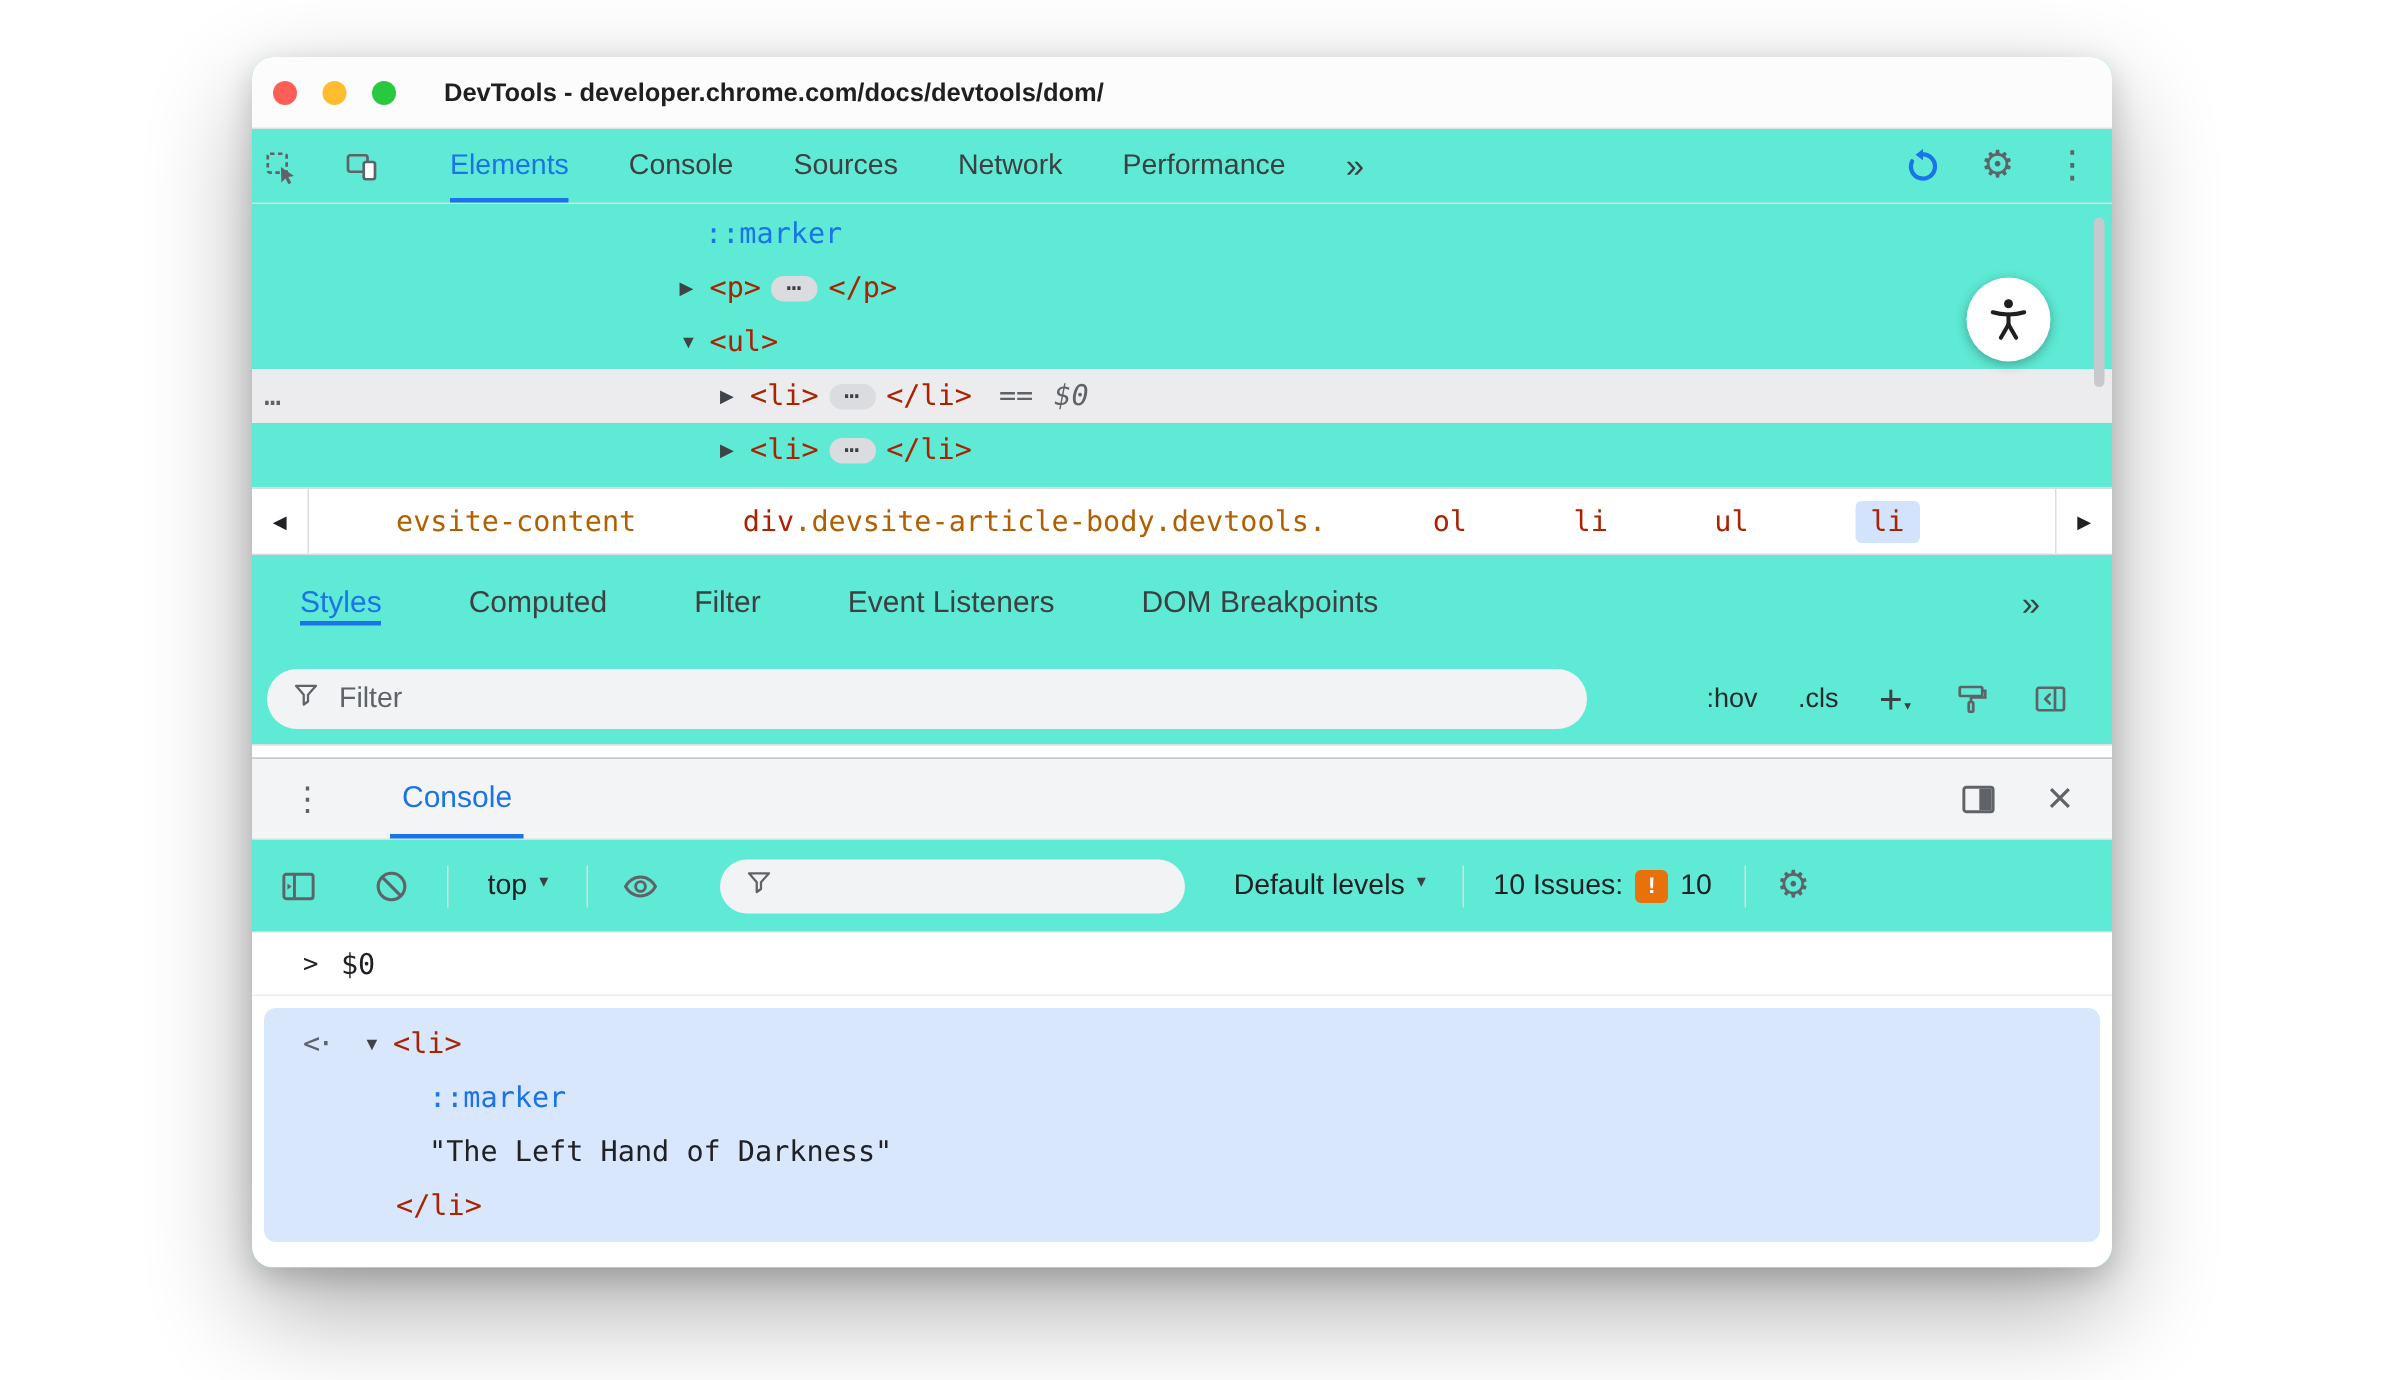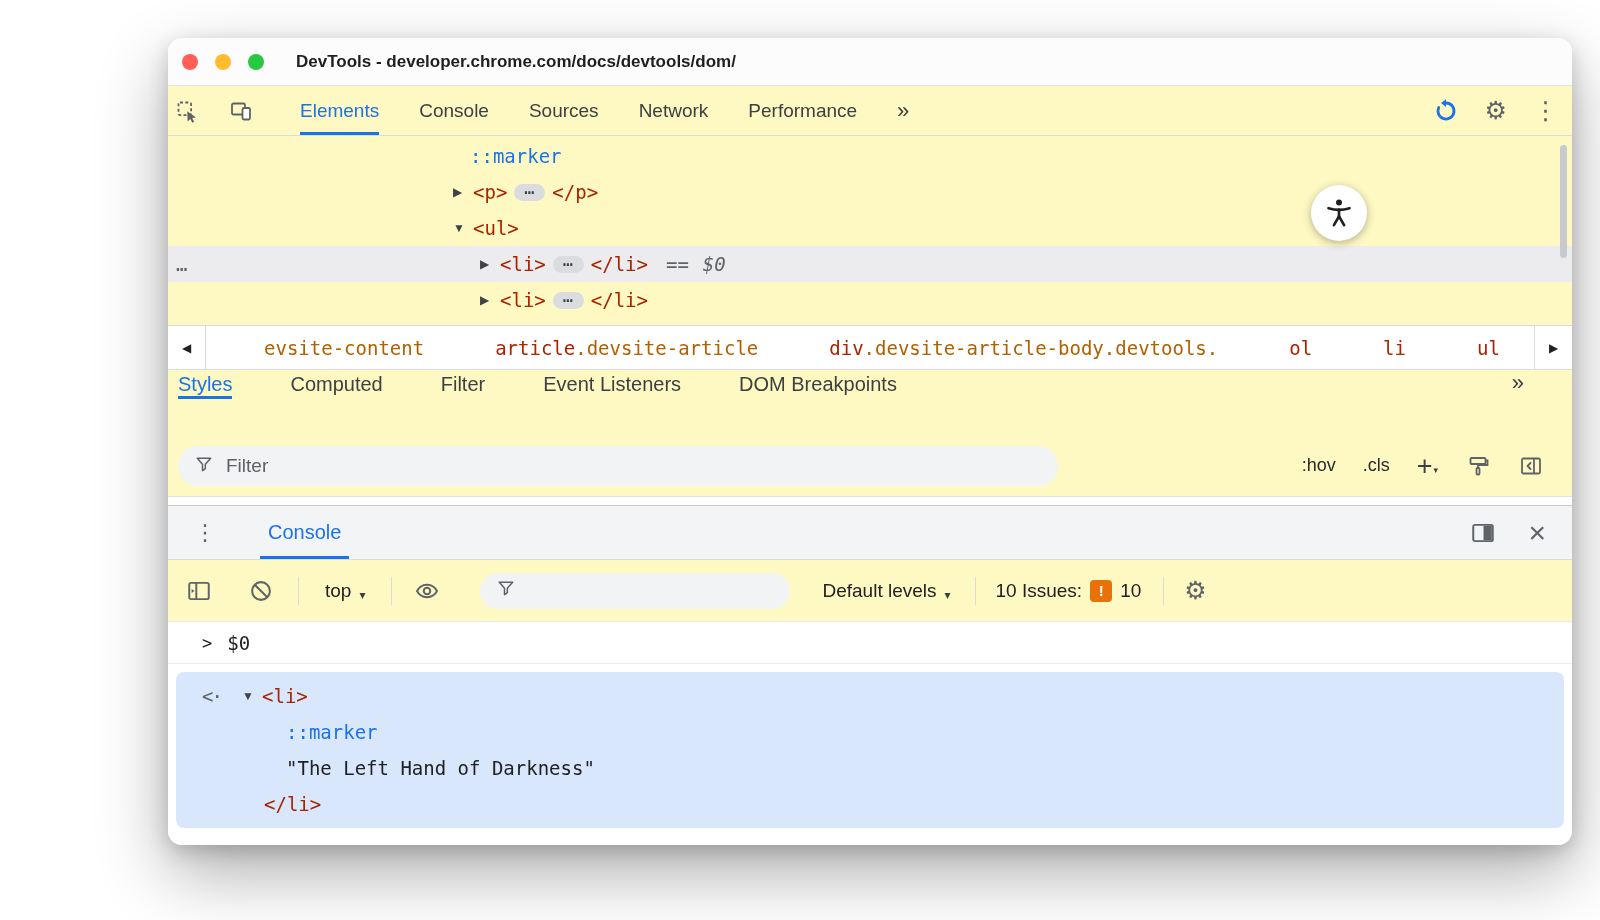--- a/index.html
+++ b/index.html
@@ -1,20 +1,20 @@
 <!DOCTYPE html>
 <html><head>
 <meta charset="utf-8">
 <style>
   * { box-sizing: border-box; margin: 0; padding: 0; }
   html,body { width:1600px; height:920px; background:#fff; font-family:"Liberation Sans",sans-serif; }
 
   .window{
-    position:absolute; left:168px; top:38px; width:1404px; height:807px;
-    background:#fef9c3; border-radius:14px; overflow:hidden;
+    position:absolute; left:168px; top:38px; width:1240px; height:807px;
+    background:#5eead4; border-radius:14px; overflow:hidden;
     box-shadow:0 28px 70px rgba(0,0,0,.32), 0 6px 20px rgba(0,0,0,.18);
   }
 
   
   .titlebar{ height:48px; display:flex; align-items:center; background:#fcfcfc; border-bottom:1px solid #e2e2e2; padding-left:14px;}
   .lights{ display:flex; gap:17px; align-items:center;}
   .light{ width:16px; height:16px; border-radius:50%; display:inline-block;}
   .light.red{ background:#ff5f57;} .light.yellow{ background:#febc2e;} .light.green{ background:#28c840;}
   .win-title{ margin-left:32px; font-size:17px; font-weight:700; color:#1f1f1f; }
 
@@ -53,21 +53,21 @@
   .crumb-nav{ width:38px; display:flex; align-items:center; justify-content:center; font-size:12px; color:#202124;
               background:#fff; border:none; cursor:pointer; flex:0 0 38px;}
   .crumb-nav.left{ border-right:1px solid #dadce0;}
   .crumb-nav.right{ border-left:1px solid #dadce0; margin-left:auto;}
   .crumbs{ display:flex; align-items:center; gap:27px; padding-left:14px; white-space:nowrap; overflow:hidden;}
   .crumb{ cursor:pointer; padding:3px 0;margin-left:44px;}
   .crumb.selected{ background:#d3e3fd; border-radius:4px; padding:3px 10px;}
   .ctag{ color:#aa2200;} .ccls{ color:#b06000;}
 
   
-  .sidebar-tabs{ height:65px; display:flex; align-items:flex-start; padding:0 0 0 10px; gap:58px; font-size:20px; color:#3c4043;}
+  .sidebar-tabs{ height:65px; display:flex; align-items:center; padding:0 0 0 32px; gap:58px; font-size:20px; color:#3c4043;}
   .stab{ display:flex; align-items:center; cursor:pointer; padding-top:3px; border-bottom:3px solid transparent;}
   .stab.active{ color:#1a73e8; border-bottom-color:#1a73e8;}
   .sidebar-tabs .overflow-glyph{ margin-left:auto; padding-right:48px;}
 
   
   .styles-toolbar{ height:62px; display:flex; align-items:center; border-bottom:1px solid #e0e0e0; padding:0 16px 0 10px;}
   .pill-input{ height:40px; border-radius:20px; background:#f1f3f4; display:flex; align-items:center; gap:12px; padding:16px 16px;}
   .pill-input input{ border:none; outline:none; background:transparent; font-size:19px; color:#202124; width:100%;}
   .pill-input input::placeholder{ color:#5f6368;}
   .styles-filter{ flex:0 0 880px;}
@@ -85,21 +85,21 @@
   .console-tab{ display:flex; align-items:center; margin-left:44px; padding:3px 8px 0; color:#1a73e8; font-size:20px;
                 border-bottom:3px solid #1a73e8; cursor:pointer;}
   .drawer-right{ margin-left:auto; display:flex; align-items:center; gap:32px; padding-right:26px;}
   .close-glyph{ font-size:30px; color:#5f6368; cursor:pointer; line-height:1;}
 
   
   .console-toolbar{ height:62px; display:flex; align-items:center; border-bottom:1px solid #ececec; padding:0 14px 0 18px;
                     font-size:19px; color:#202124;}
   .vdiv{ width:1px; height:28px; background:#dadce0; flex:0 0 1px;}
   .ct-icon{ width:26px; height:26px; display:flex; align-items:center; justify-content:center; cursor:pointer;}
-  .dd{ display:flex; align-items:flex-end; gap:8px; cursor:pointer;}
+  .dd{ display:flex; align-items:flex-start; gap:8px; cursor:pointer;}
   .dd .caret{ font-size:12px; color:#3c4043;}
   .console-filter{ width:310px; height:36px; border-radius:18px; margin-left:40px;}
   .issues{ display:flex; align-items:center; gap:8px; cursor:pointer;}
   .issue-chip{ width:22px; height:22px; border-radius:4px; background:#e8710a; color:#fff; font-size:15px; font-weight:700;
                display:flex; align-items:center; justify-content:center;}
 
   
   .console-body{ height:223px; font-family:"DejaVu Sans Mono",monospace; font-size:19px; color:#202124; background:#fff;}
   .prompt-row{ height:42px; display:flex; align-items:center; padding-left:34px; gap:15px; border-bottom:1px solid #ececec; cursor:text;}
   .prompt-chevron{ color:#202124; font-size:17px;}
@@ -205,21 +205,20 @@
         <path d="M12 14.4 L8.4 20.6"></path>
         <path d="M12 14.4 L15.6 20.6"></path>
       </svg>
     </div>
   </div>
 
   <div class="crumbbar">
     <button class="crumb-nav left">◀</button>
     <div class="crumbs">
       <span class="crumb"><span class="ccls">evsite-content</span></span>
-      <span class="crumb"><span class="ctag">article</span><span class="ccls">.devsite-article</span></span>
       <span class="crumb"><span class="ctag">div</span><span class="ccls">.devsite-article-body.devtools.</span></span>
       <span class="crumb"><span class="ctag">ol</span></span>
       <span class="crumb"><span class="ctag">li</span></span>
       <span class="crumb"><span class="ctag">ul</span></span>
       <span class="crumb selected"><span class="ctag">li</span></span>
     </div>
     <button class="crumb-nav right">▶</button>
   </div>
 
   <div class="sidebar-tabs">

